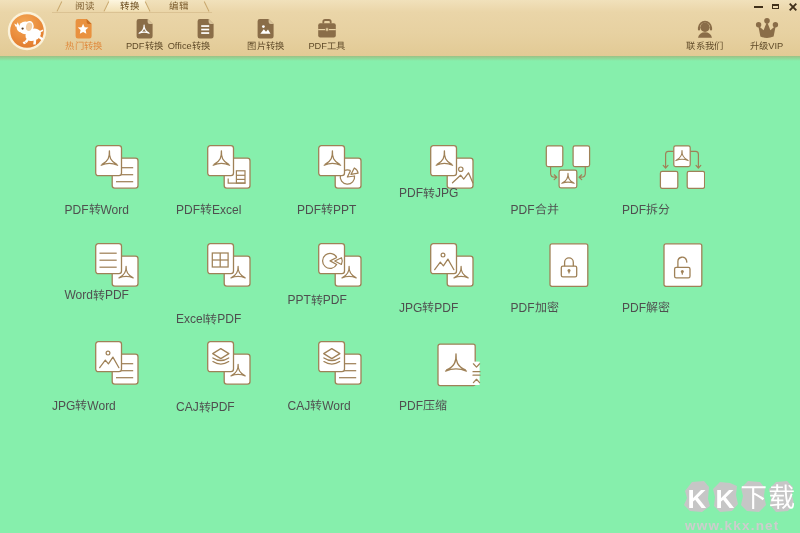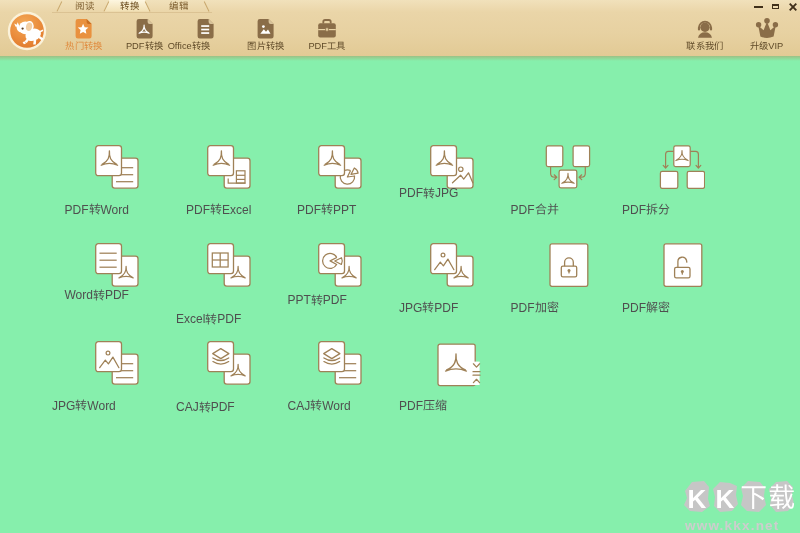--- a/index.html
+++ b/index.html
@@ -210,21 +210,21 @@
       </svg>Word</div>
     <div style="position:absolute;left:206.5px;top:144.8px"><svg width="44" height="44" viewBox="0 0 44 44">
         <rect x="17.2" y="13.2" width="25.8" height="30" rx="2.6" fill="#fff" stroke="#9f8157" stroke-width="1.3"></rect>
         <rect x="29.4" y="25.799999999999997" width="8.6" height="12.3" fill="none" stroke="#9f8157" stroke-width="1.2"></rect>
         <line x1="29.4" y1="30.3" x2="38.0" y2="30.3" stroke="#9f8157" stroke-width="1.2"></line>
         <line x1="29.4" y1="34.4" x2="38.0" y2="34.4" stroke="#9f8157" stroke-width="1.2"></line>
         <path d="M21.2,33.5 V38.099999999999994 H38.5" fill="none" stroke="#9f8157" stroke-width="1.2"></path>
         <rect x="0.7" y="0.7" width="25.8" height="30" rx="2.6" fill="#fff" stroke="#9f8157" stroke-width="1.3"></rect>
         <path d="M14.4,5.8 C14.67,12.22 13.32,16.17 7.11,19.34 M14.4,5.8 C14.13,12.22 15.48,16.17 21.69,19.34 M6.21,20.22 Q14.4,16.57 22.59,20.22" fill="none" stroke="#9f8157" stroke-width="1.3" stroke-linecap="round"></path>
       </svg></div>
-    <div class="lbl" style="left:186px;top:202.5px">PDF<svg class="cj " viewBox="0 0 1000 1000">
+    <div class="lbl" style="left:176px;top:202.5px">PDF<svg class="cj " viewBox="0 0 1000 1000">
         <use href="#u8f6c"></use>
       </svg>Excel</div>
     <div style="position:absolute;left:318.0px;top:144.8px"><svg width="44" height="44" viewBox="0 0 44 44">
         <rect x="17.2" y="13.2" width="25.8" height="30" rx="2.6" fill="#fff" stroke="#9f8157" stroke-width="1.3"></rect>
         <path d="M32.56,25.53 L29.40,32.00 L36.53,31.00 A7.2,7.2 0 1 1 32.56,25.53" fill="none" stroke="#9f8157" stroke-width="1.25" stroke-linejoin="round"></path>
         <path d="M33.01,29.38 L36.32,22.98 A7.20,7.20 0 0 1 40.11,28.20 Z" fill="none" stroke="#9f8157" stroke-width="1.2" stroke-linejoin="round"></path>
         <rect x="0.7" y="0.7" width="25.8" height="30" rx="2.6" fill="#fff" stroke="#9f8157" stroke-width="1.3"></rect>
         <path d="M14.4,5.8 C14.67,12.22 13.32,16.17 7.11,19.34 M14.4,5.8 C14.13,12.22 15.48,16.17 21.69,19.34 M6.21,20.22 Q14.4,16.57 22.59,20.22" fill="none" stroke="#9f8157" stroke-width="1.3" stroke-linecap="round"></path>
       </svg></div>
     <div class="lbl" style="left:297px;top:202.5px">PDF<svg class="cj " viewBox="0 0 1000 1000">

